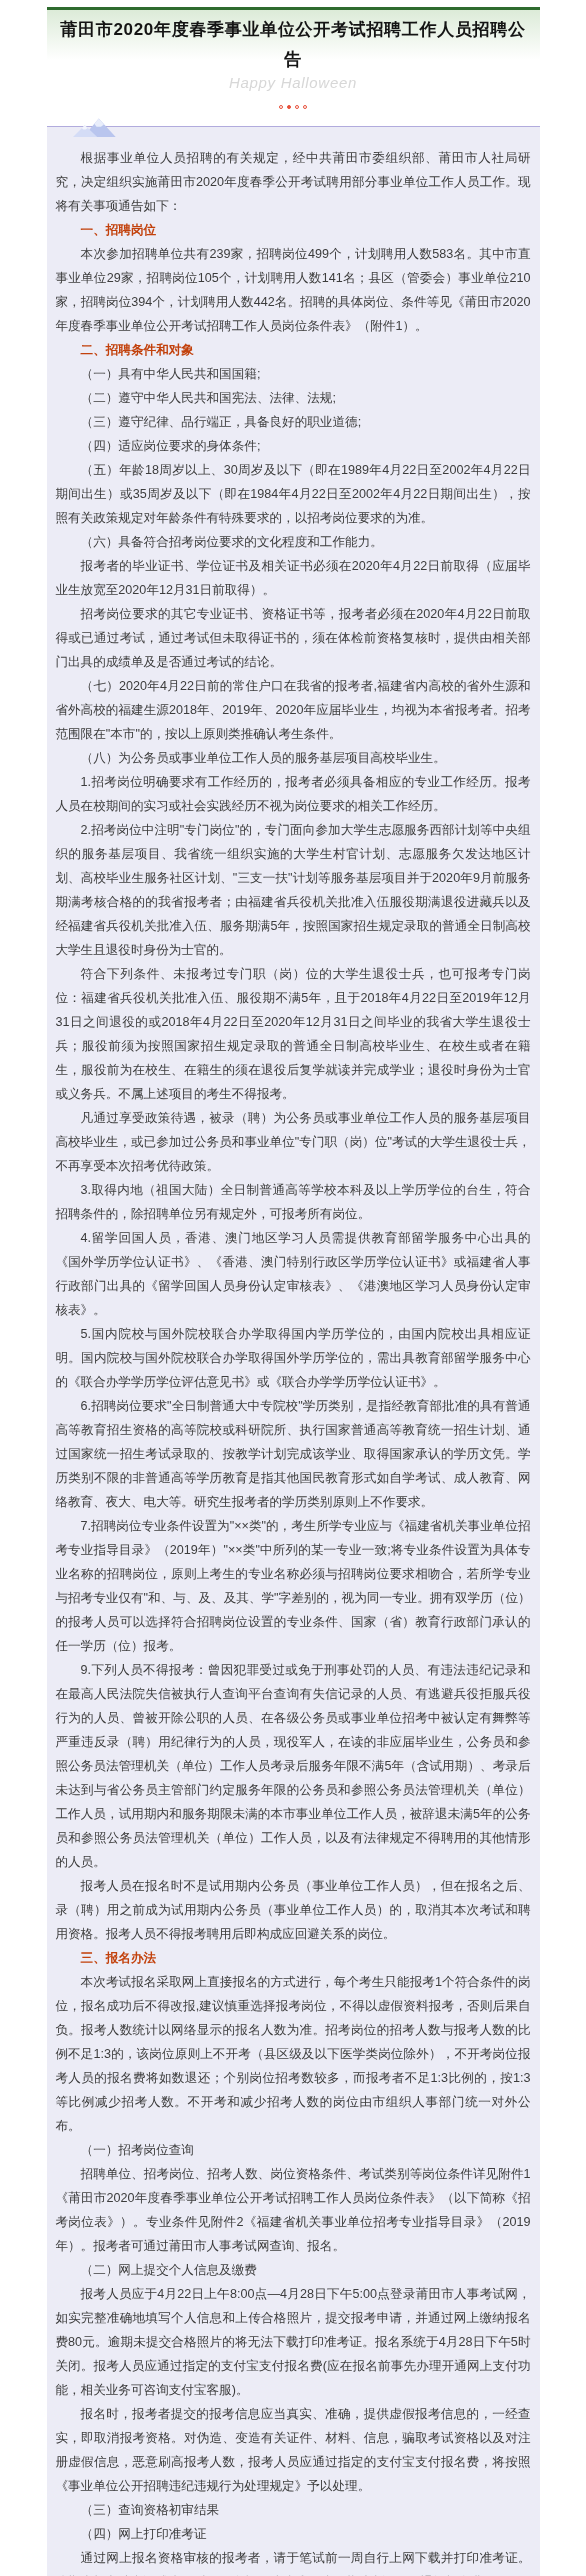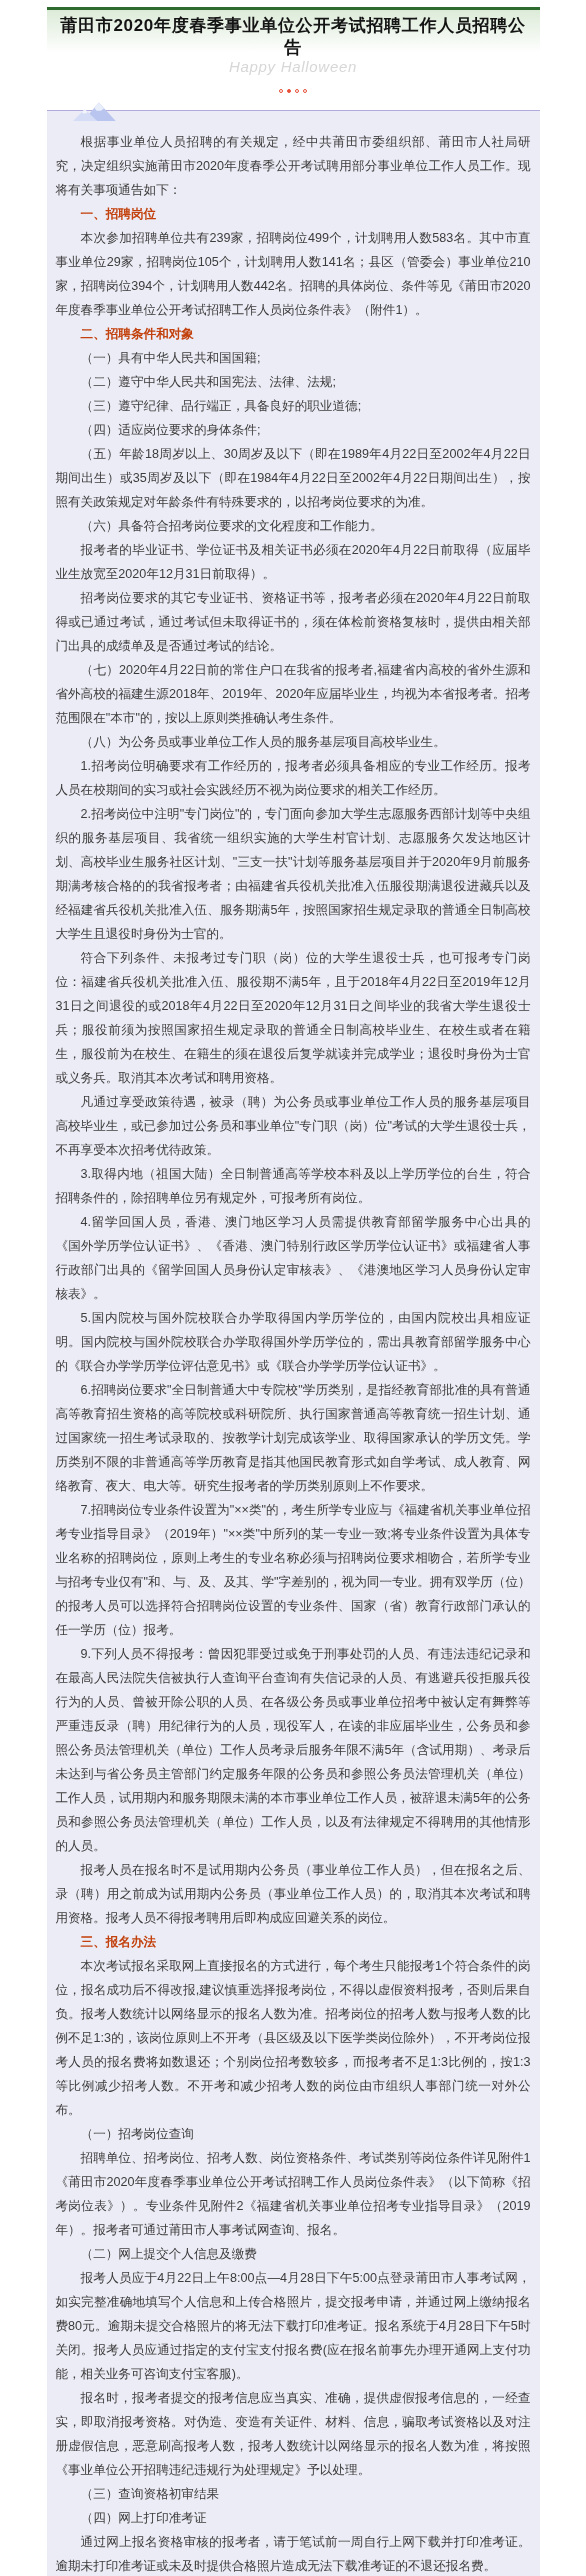--- a/index.html
+++ b/index.html
@@ -22,21 +22,21 @@
     height:3.7px;
     background:var(--header-bar,#2e6b2e);
   }
   .header{
     background:linear-gradient(180deg,#dcebd8 0%,#ffffff 46%);
     text-align:center;
     padding:5.2px 7.4px 7.4px;
   }
   .title{
     font-size:17px;
-    line-height:22px;
+    line-height:30px;
     font-weight:700;
     color:#141414;
     letter-spacing:0.7px;
   }
   .watermark{
     margin-top:-1.5px;
     font-size:15px;
     font-style:italic;
     color:#d7d7d7;
     letter-spacing:0.7px;
@@ -119,36 +119,36 @@
           <p class="para para-body">（三）遵守纪律、品行端正，具备良好的职业道德;</p>
           <p class="para para-body">（四）适应岗位要求的身体条件;</p>
           <p class="para para-body">（五）年龄18周岁以上、30周岁及以下（即在1989年4月22日至2002年4月22日期间出生）或35周岁及以下（即在1984年4月22日至2002年4月22日期间出生），按照有关政策规定对年龄条件有特殊要求的，以招考岗位要求的为准。</p>
           <p class="para para-body">（六）具备符合招考岗位要求的文化程度和工作能力。</p>
           <p class="para para-body">报考者的毕业证书、学位证书及相关证书必须在2020年4月22日前取得（应届毕业生放宽至2020年12月31日前取得）。</p>
           <p class="para para-body">招考岗位要求的其它专业证书、资格证书等，报考者必须在2020年4月22日前取得或已通过考试，通过考试但未取得证书的，须在体检前资格复核时，提供由相关部门出具的成绩单及是否通过考试的结论。</p>
           <p class="para para-body">（七）2020年4月22日前的常住户口在我省的报考者,福建省内高校的省外生源和省外高校的福建生源2018年、2019年、2020年应届毕业生，均视为本省报考者。招考范围限在"本市"的，按以上原则类推确认考生条件。</p>
           <p class="para para-body">（八）为公务员或事业单位工作人员的服务基层项目高校毕业生。</p>
           <p class="para para-body">1.招考岗位明确要求有工作经历的，报考者必须具备相应的专业工作经历。报考人员在校期间的实习或社会实践经历不视为岗位要求的相关工作经历。</p>
           <p class="para para-body">2.招考岗位中注明"专门岗位"的，专门面向参加大学生志愿服务西部计划等中央组织的服务基层项目、我省统一组织实施的大学生村官计划、志愿服务欠发达地区计划、高校毕业生服务社区计划、"三支一扶"计划等服务基层项目并于2020年9月前服务期满考核合格的的我省报考者；由福建省兵役机关批准入伍服役期满退役进藏兵以及经福建省兵役机关批准入伍、服务期满5年，按照国家招生规定录取的普通全日制高校大学生且退役时身份为士官的。</p>
-          <p class="para para-body">符合下列条件、未报考过专门职（岗）位的大学生退役士兵，也可报考专门岗位：福建省兵役机关批准入伍、服役期不满5年，且于2018年4月22日至2019年12月31日之间退役的或2018年4月22日至2020年12月31日之间毕业的我省大学生退役士兵；服役前须为按照国家招生规定录取的普通全日制高校毕业生、在校生或者在籍生，服役前为在校生、在籍生的须在退役后复学就读并完成学业；退役时身份为士官或义务兵。取消其本次考试和聘用资格。</p>
+          <p class="para para-body">符合下列条件、未报考过专门职（岗）位的大学生退役士兵，也可报考专门岗位：福建省兵役机关批准入伍、服役期不满5年，且于2018年4月22日至2019年12月31日之间退役的或2018年4月22日至2020年12月31日之间毕业的我省大学生退役士兵；服役前须为按照国家招生规定录取的普通全日制高校毕业生、在校生或者在籍生，服役前为在校生、在籍生的须在退役后复学就读并完成学业；退役时身份为士官或义务兵。不属上述项目的考生不得报考。</p>
           <p class="para para-body">凡通过享受政策待遇，被录（聘）为公务员或事业单位工作人员的服务基层项目高校毕业生，或已参加过公务员和事业单位"专门职（岗）位"考试的大学生退役士兵，不再享受本次招考优待政策。</p>
           <p class="para para-body">3.取得内地（祖国大陆）全日制普通高等学校本科及以上学历学位的台生，符合招聘条件的，除招聘单位另有规定外，可报考所有岗位。</p>
           <p class="para para-body">4.留学回国人员，香港、澳门地区学习人员需提供教育部留学服务中心出具的《国外学历学位认证书》、《香港、澳门特别行政区学历学位认证书》或福建省人事行政部门出具的《留学回国人员身份认定审核表》、《港澳地区学习人员身份认定审核表》。</p>
           <p class="para para-body">5.国内院校与国外院校联合办学取得国内学历学位的，由国内院校出具相应证明。国内院校与国外院校联合办学取得国外学历学位的，需出具教育部留学服务中心的《联合办学学历学位评估意见书》或《联合办学学历学位认证书》。</p>
           <p class="para para-body">6.招聘岗位要求"全日制普通大中专院校"学历类别，是指经教育部批准的具有普通高等教育招生资格的高等院校或科研院所、执行国家普通高等教育统一招生计划、通过国家统一招生考试录取的、按教学计划完成该学业、取得国家承认的学历文凭。学历类别不限的非普通高等学历教育是指其他国民教育形式如自学考试、成人教育、网络教育、夜大、电大等。研究生报考者的学历类别原则上不作要求。</p>
           <p class="para para-body">7.招聘岗位专业条件设置为"××类"的，考生所学专业应与《福建省机关事业单位招考专业指导目录》（2019年）"××类"中所列的某一专业一致;将专业条件设置为具体专业名称的招聘岗位，原则上考生的专业名称必须与招聘岗位要求相吻合，若所学专业与招考专业仅有"和、与、及、及其、学"字差别的，视为同一专业。拥有双学历（位）的报考人员可以选择符合招聘岗位设置的专业条件、国家（省）教育行政部门承认的任一学历（位）报考。</p>
           <p class="para para-body">9.下列人员不得报考：曾因犯罪受过或免于刑事处罚的人员、有违法违纪记录和在最高人民法院失信被执行人查询平台查询有失信记录的人员、有逃避兵役拒服兵役行为的人员、曾被开除公职的人员、在各级公务员或事业单位招考中被认定有舞弊等严重违反录（聘）用纪律行为的人员，现役军人，在读的非应届毕业生，公务员和参照公务员法管理机关（单位）工作人员考录后服务年限不满5年（含试用期）、考录后未达到与省公务员主管部门约定服务年限的公务员和参照公务员法管理机关（单位）工作人员，试用期内和服务期限未满的本市事业单位工作人员，被辞退未满5年的公务员和参照公务员法管理机关（单位）工作人员，以及有法律规定不得聘用的其他情形的人员。</p>
           <p class="para para-body">报考人员在报名时不是试用期内公务员（事业单位工作人员），但在报名之后、录（聘）用之前成为试用期内公务员（事业单位工作人员）的，取消其本次考试和聘用资格。报考人员不得报考聘用后即构成应回避关系的岗位。</p>
           <p class="para para-heading">三、报名办法</p>
           <p class="para para-body">本次考试报名采取网上直接报名的方式进行，每个考生只能报考1个符合条件的岗位，报名成功后不得改报,建议慎重选择报考岗位，不得以虚假资料报考，否则后果自负。报考人数统计以网络显示的报名人数为准。招考岗位的招考人数与报考人数的比例不足1:3的，该岗位原则上不开考（县区级及以下医学类岗位除外），不开考岗位报考人员的报名费将如数退还；个别岗位招考数较多，而报考者不足1:3比例的，按1:3等比例减少招考人数。不开考和减少招考人数的岗位由市组织人事部门统一对外公布。</p>
           <p class="para para-body">（一）招考岗位查询</p>
           <p class="para para-body">招聘单位、招考岗位、招考人数、岗位资格条件、考试类别等岗位条件详见附件1《莆田市2020年度春季事业单位公开考试招聘工作人员岗位条件表》（以下简称《招考岗位表》）。专业条件见附件2《福建省机关事业单位招考专业指导目录》（2019年）。报考者可通过莆田市人事考试网查询、报名。</p>
           <p class="para para-body">（二）网上提交个人信息及缴费</p>
           <p class="para para-body">报考人员应于4月22日上午8:00点—4月28日下午5:00点登录莆田市人事考试网，如实完整准确地填写个人信息和上传合格照片，提交报考申请，并通过网上缴纳报名费80元。逾期未提交合格照片的将无法下载打印准考证。报名系统于4月28日下午5时关闭。报考人员应通过指定的支付宝支付报名费(应在报名前事先办理开通网上支付功能，相关业务可咨询支付宝客服)。</p>
-          <p class="para para-body">报名时，报考者提交的报考信息应当真实、准确，提供虚假报考信息的，一经查实，即取消报考资格。对伪造、变造有关证件、材料、信息，骗取考试资格以及对注册虚假信息，恶意刷高报考人数，报考人数统计以网络显示的报名人数为准，将按照《事业单位公开招聘违纪违规行为处理规定》予以处理。</p>
+          <p class="para para-body">报名时，报考者提交的报考信息应当真实、准确，提供虚假报考信息的，一经查实，即取消报考资格。对伪造、变造有关证件、材料、信息，骗取考试资格以及对注册虚假信息，恶意刷高报考人数，报考人员应通过指定的支付宝支付报名费，将按照《事业单位公开招聘违纪违规行为处理规定》予以处理。</p>
           <p class="para para-body">（三）查询资格初审结果</p>
           <p class="para para-body">（四）网上打印准考证</p>
           <p class="para para-body">通过网上报名资格审核的报考者，请于笔试前一周自行上网下载并打印准考证。逾期未打印准考证或未及时提供合格照片造成无法下载准考证的不退还报名费。</p>
           <p class="para para-body">（五）其他事项</p>
           <p class="para para-body">1.报考人员所留的联系方式应准确无误，保持畅通。</p>
           <p class="para para-body">2.农村特困家庭和城镇低保家庭的报考人员可免除报名费。有关报考人员应先网上缴纳报名费，再于笔试当天携带有关证明材料（城镇低保家庭报考者，凭其家庭所在地县（区、市）民政部门出具的享受最低生活保障证明和低保证复印件；农村特困家庭报考者，凭其家庭所在地县（区、市）扶贫部门出具的特困证明和特困家庭基本情况档案卡复印件），到考点主考室现场办理手续，退回报名费。</p>
         </div>
     </div>
 
   </div>

